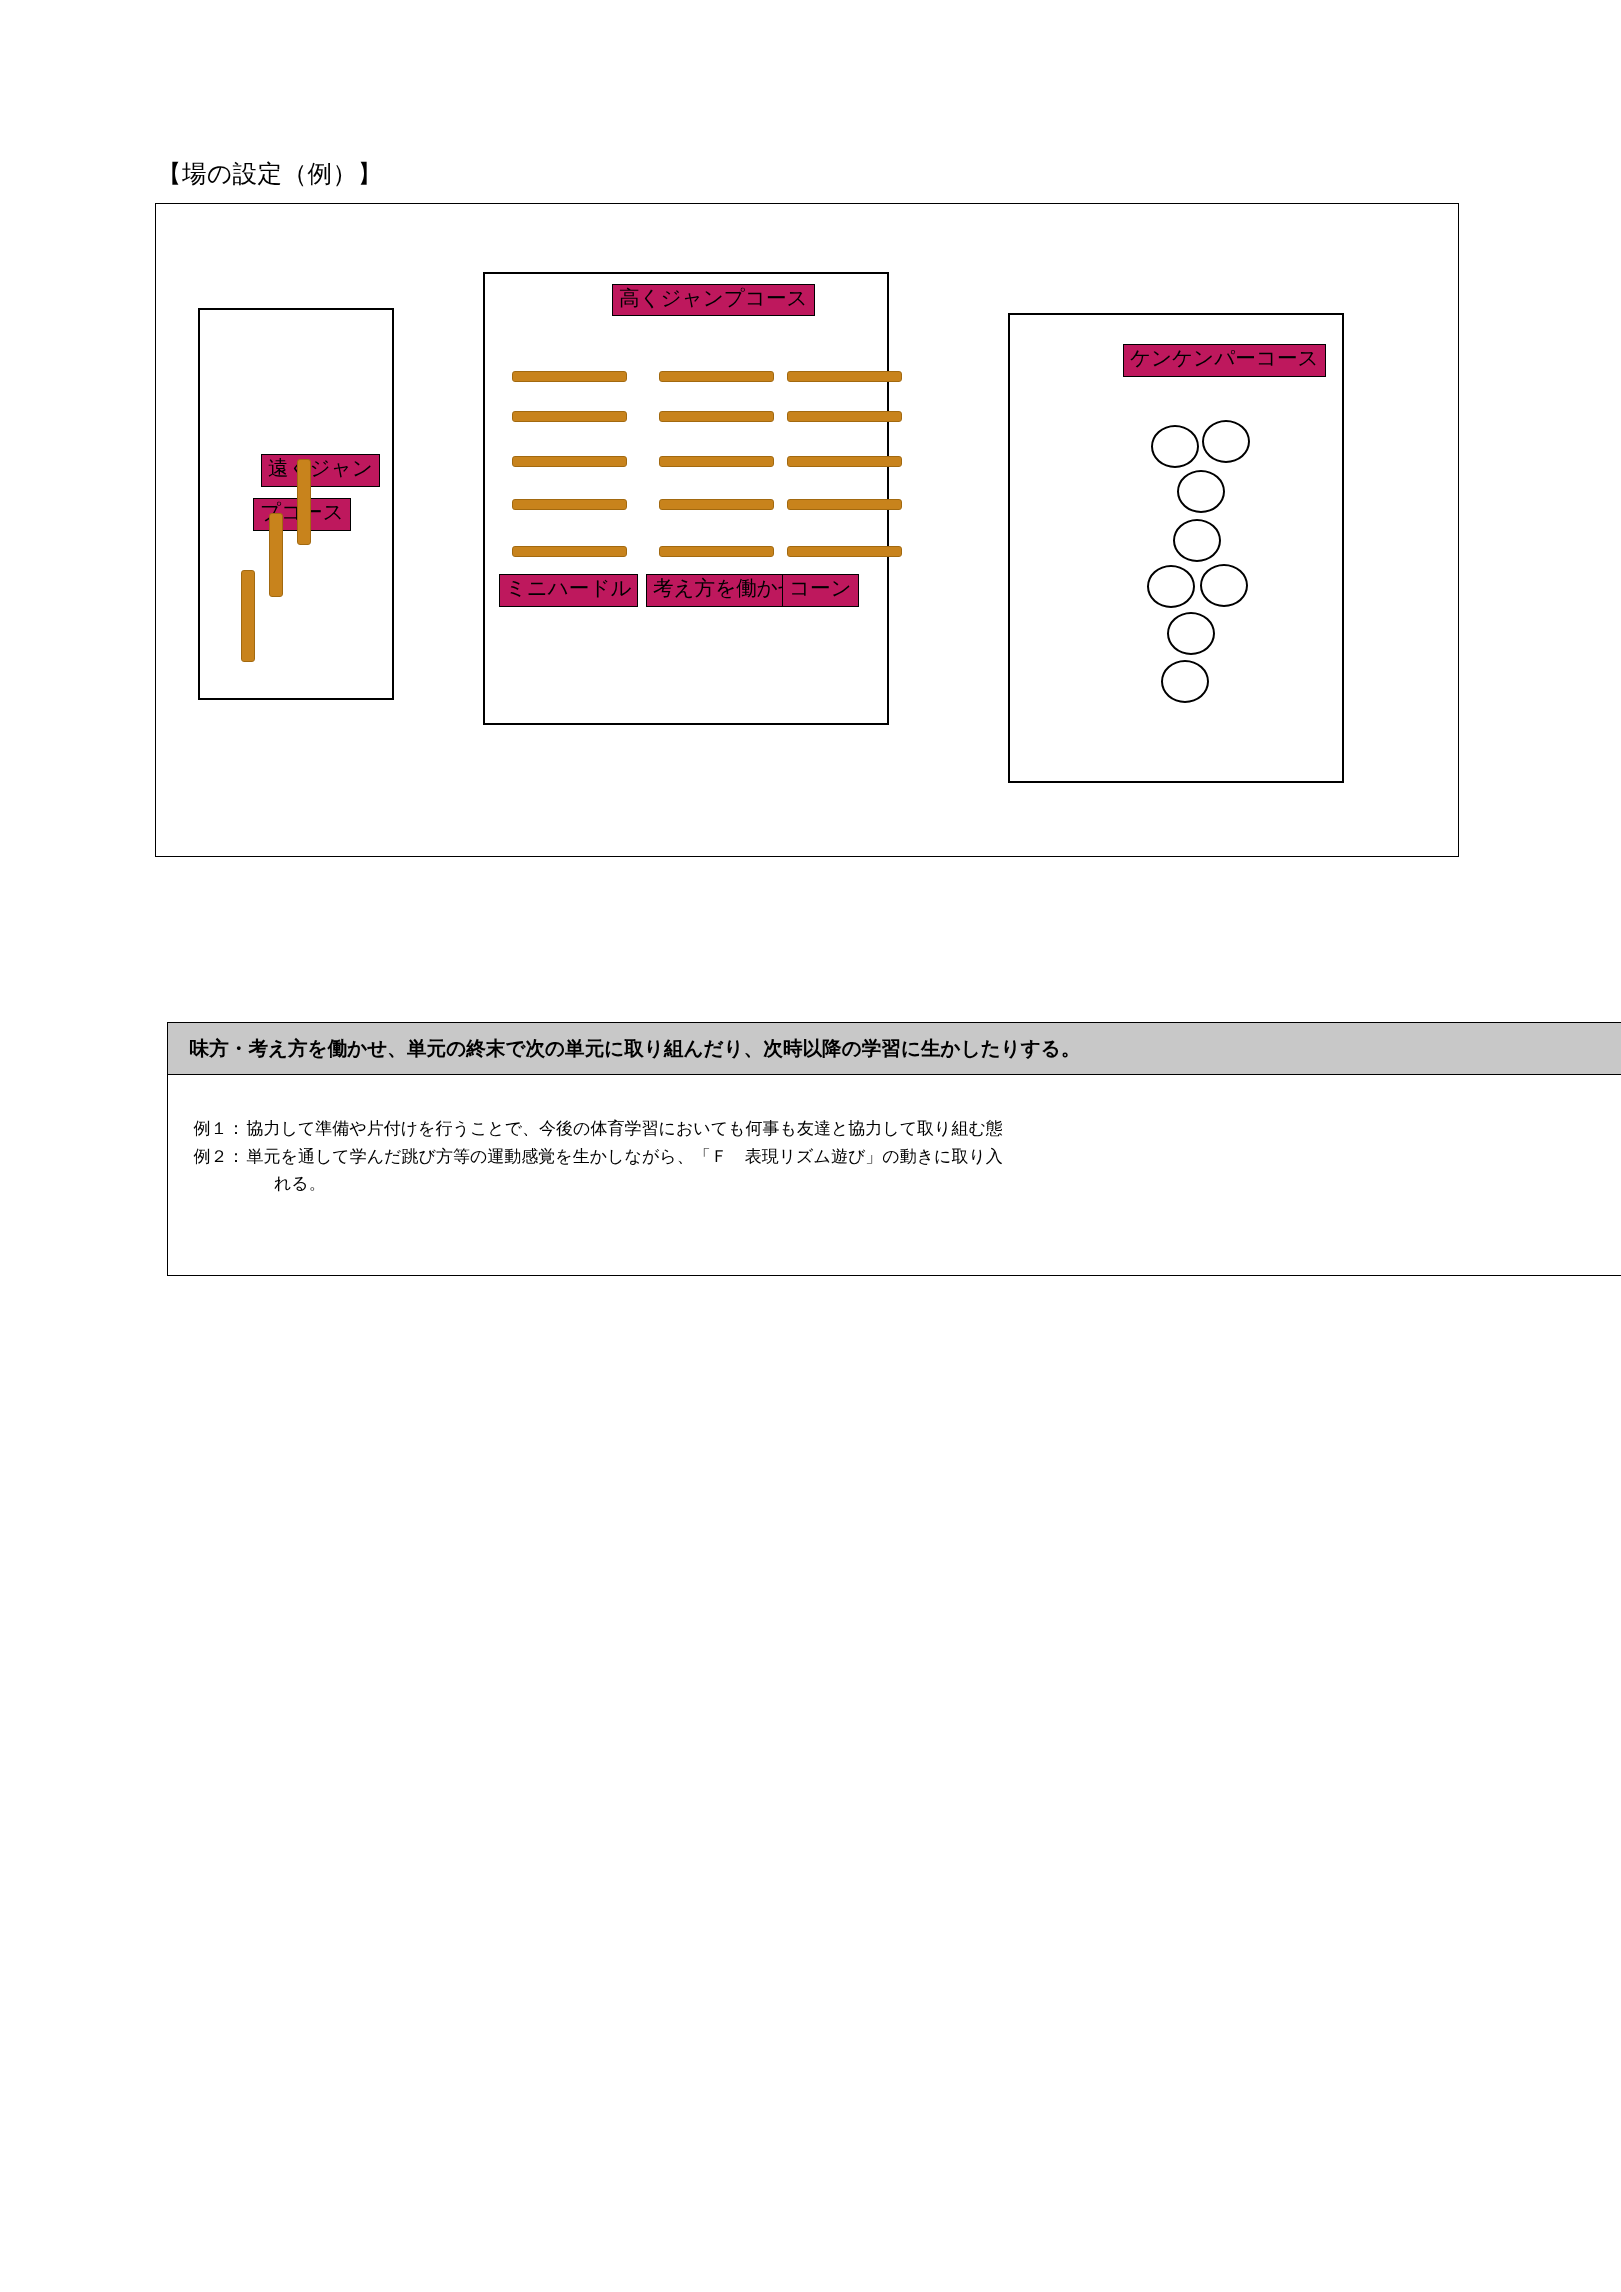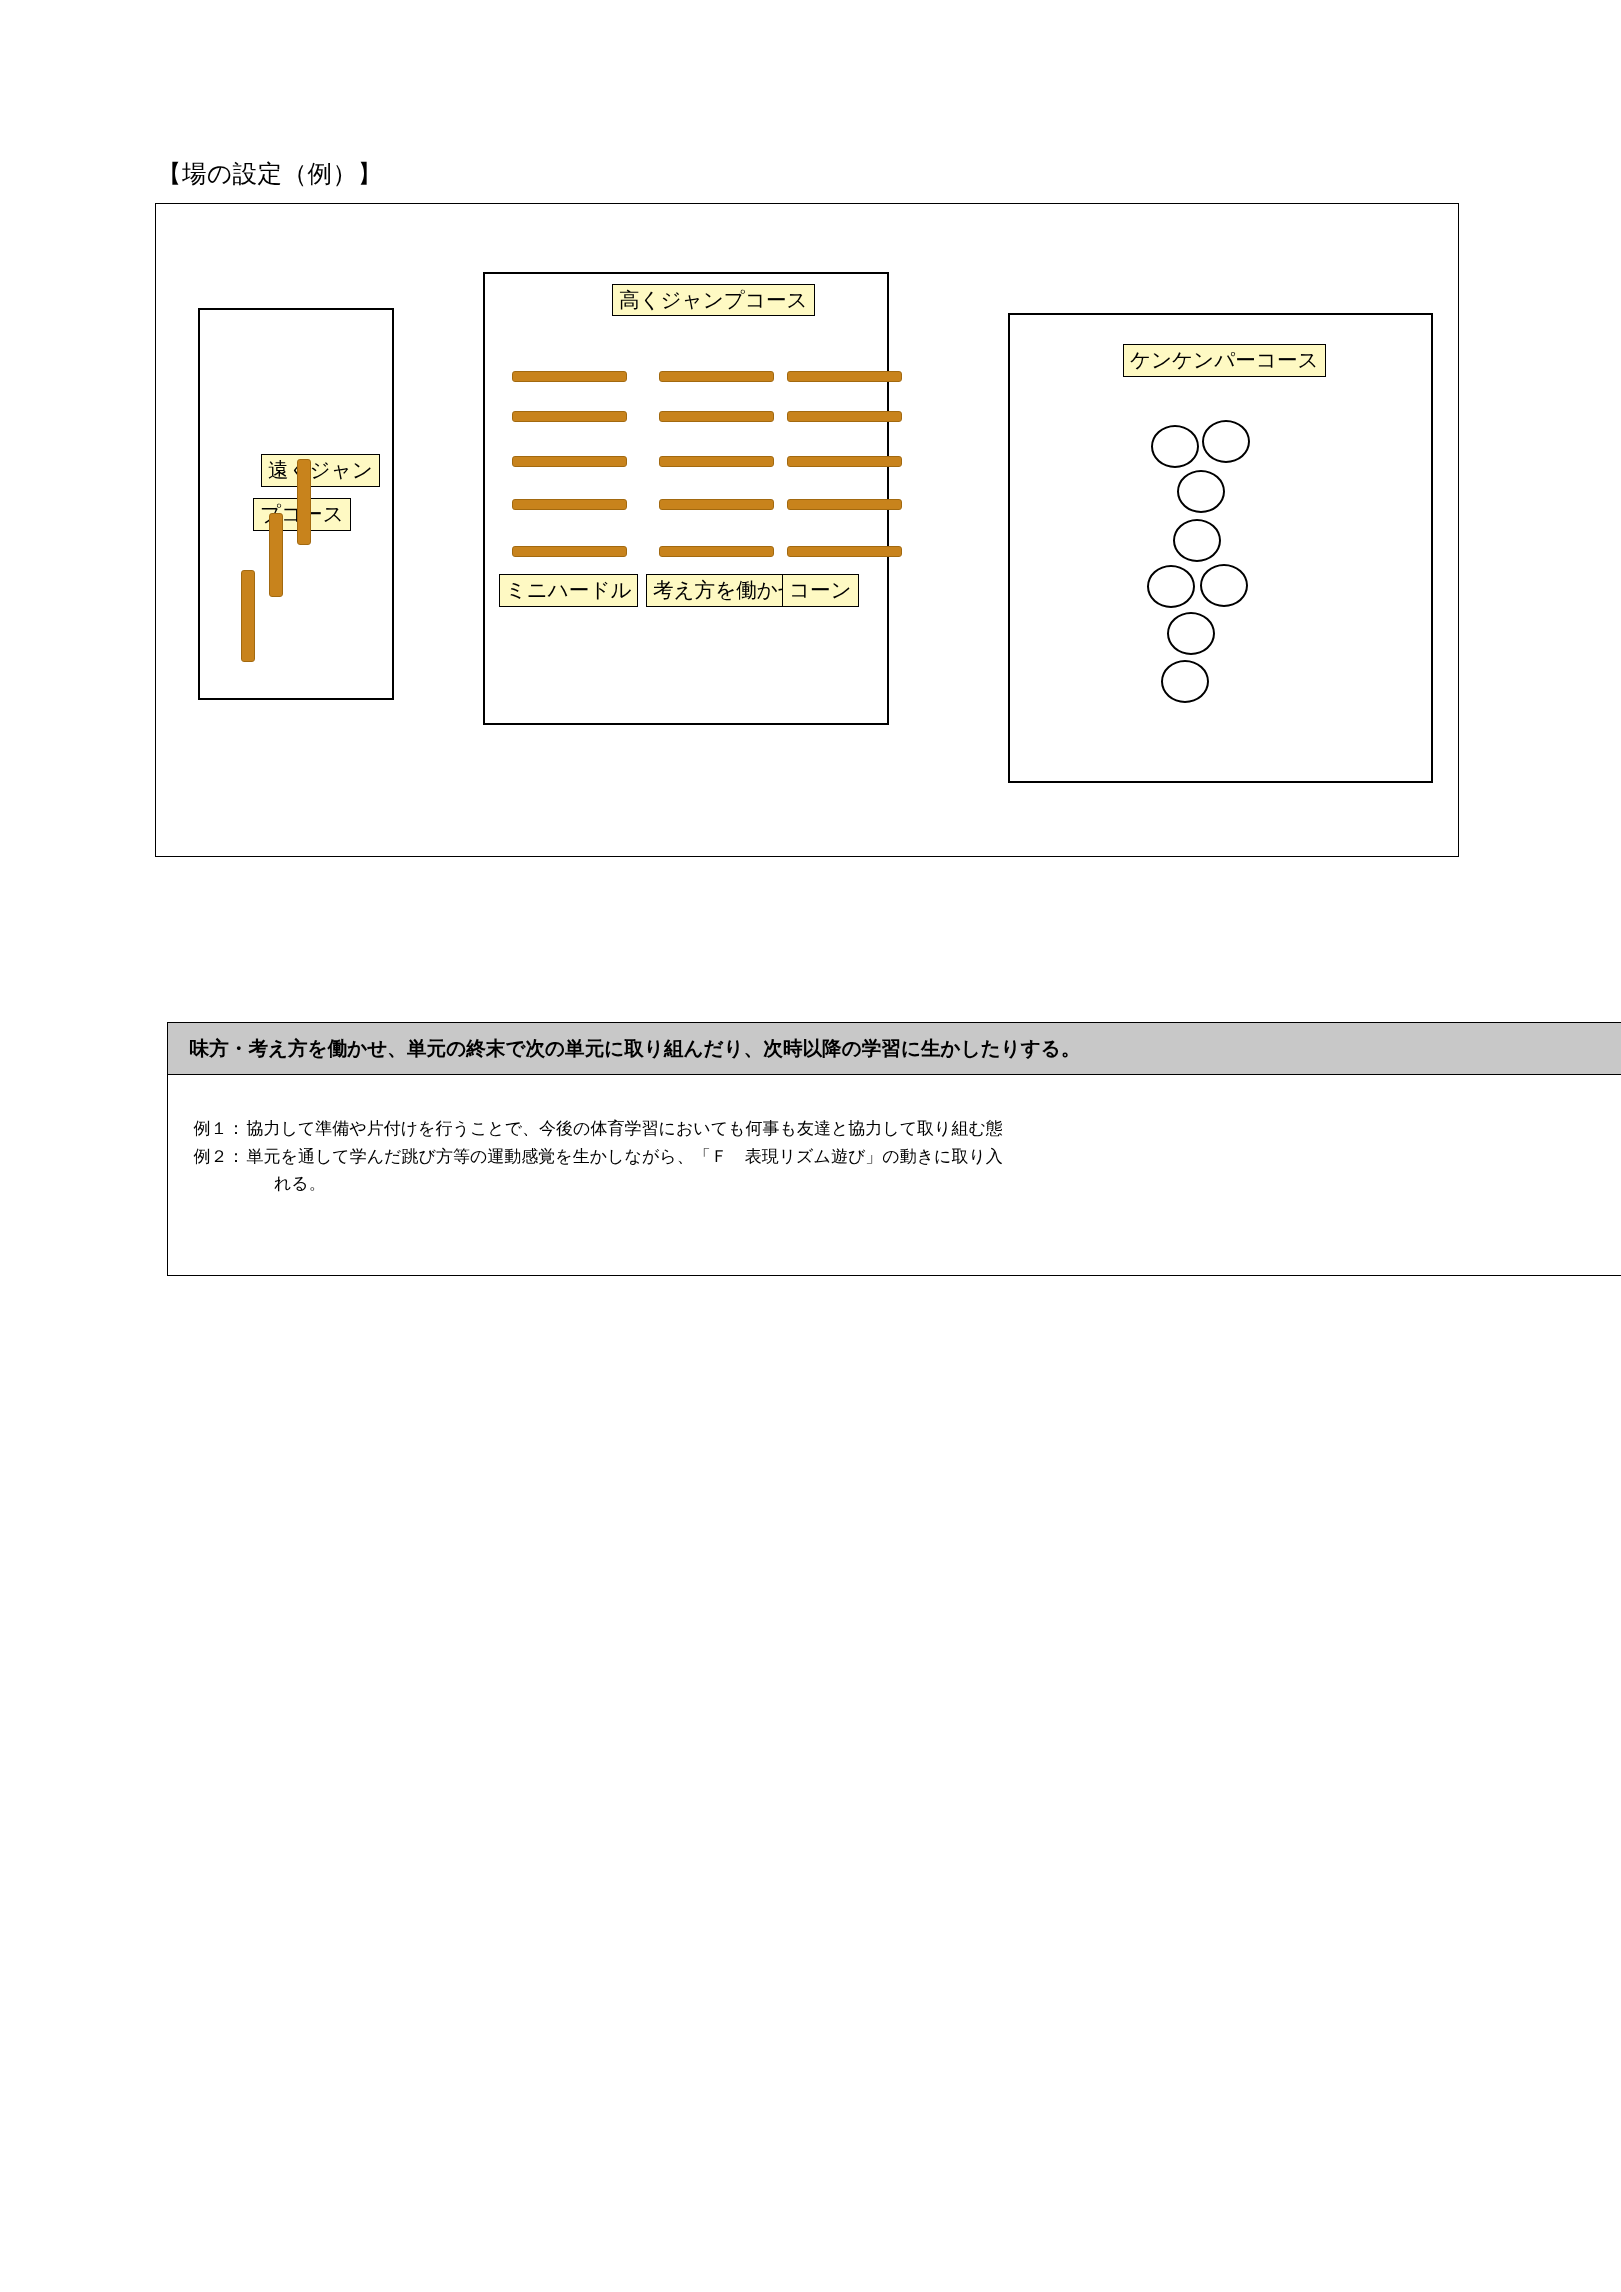--- a/index.html
+++ b/index.html
@@ -70,35 +70,35 @@
   }
   #course-high {
     left: 327px;
     top: 68px;
     width: 406px;
     height: 453px;
   }
   #course-kenken {
     left: 852px;
     top: 109px;
-    width: 425px;
+    width: 336px;
     height: 470px;
   }
 
   
   .chip {
     position: absolute;
     border: 1px solid #000;
-    background: #fef9c3;
+    background: #be185d;
     font-size: 20.6px;
     line-height: 1.25;
     padding: 2px 5.9px 2.9px 5.9px;
     white-space: nowrap;
     box-sizing: border-box;
-    font-family: Liberation Sans, sans-serif;
+    font-family: Liberation Mono, monospace;
   }
   #label-far-1 { left: 61px; top: 144px; }
   #label-far-2 { left: 53px; top: 188px; }
   #label-high  { left: 127px; top: 9.8px; }
   #label-kenken{ left: 113px; top: 29px; }
 
   #label-hurdle { left: 13.7px; top: 300px; }
   #label-bottle { left: 161px; top: 300px; }
   #label-cone   { left: 297px; top: 300px; }
 

